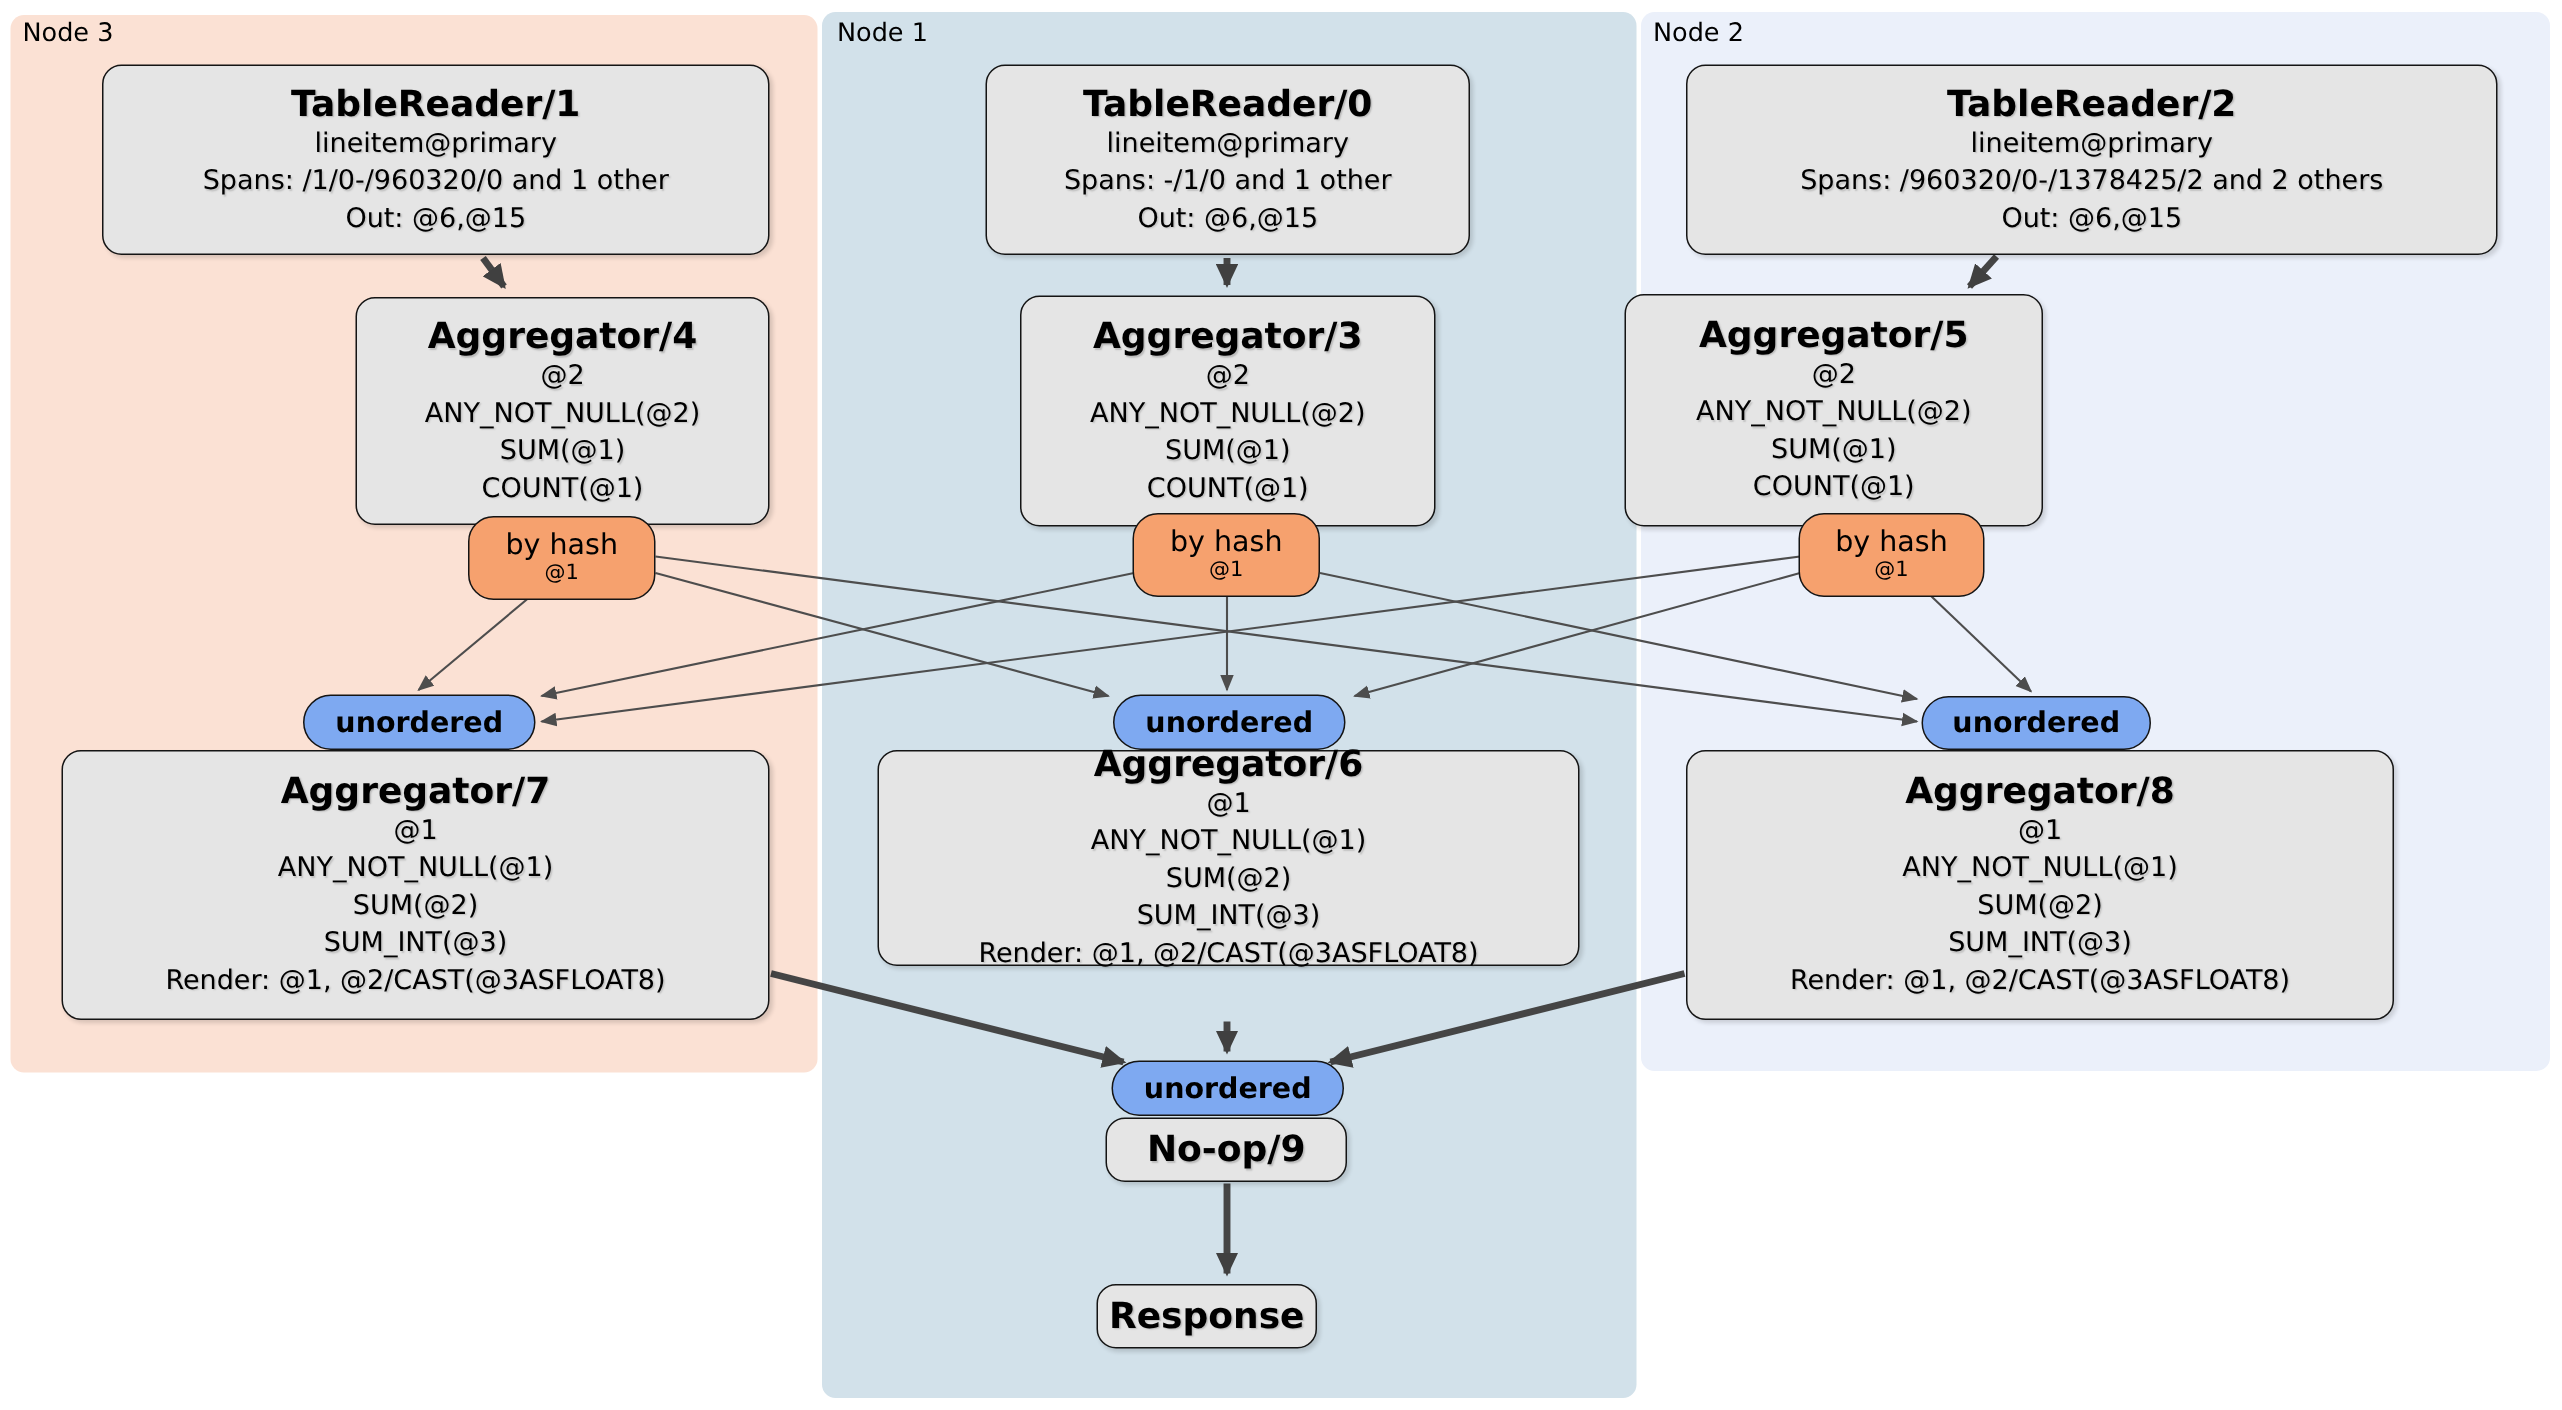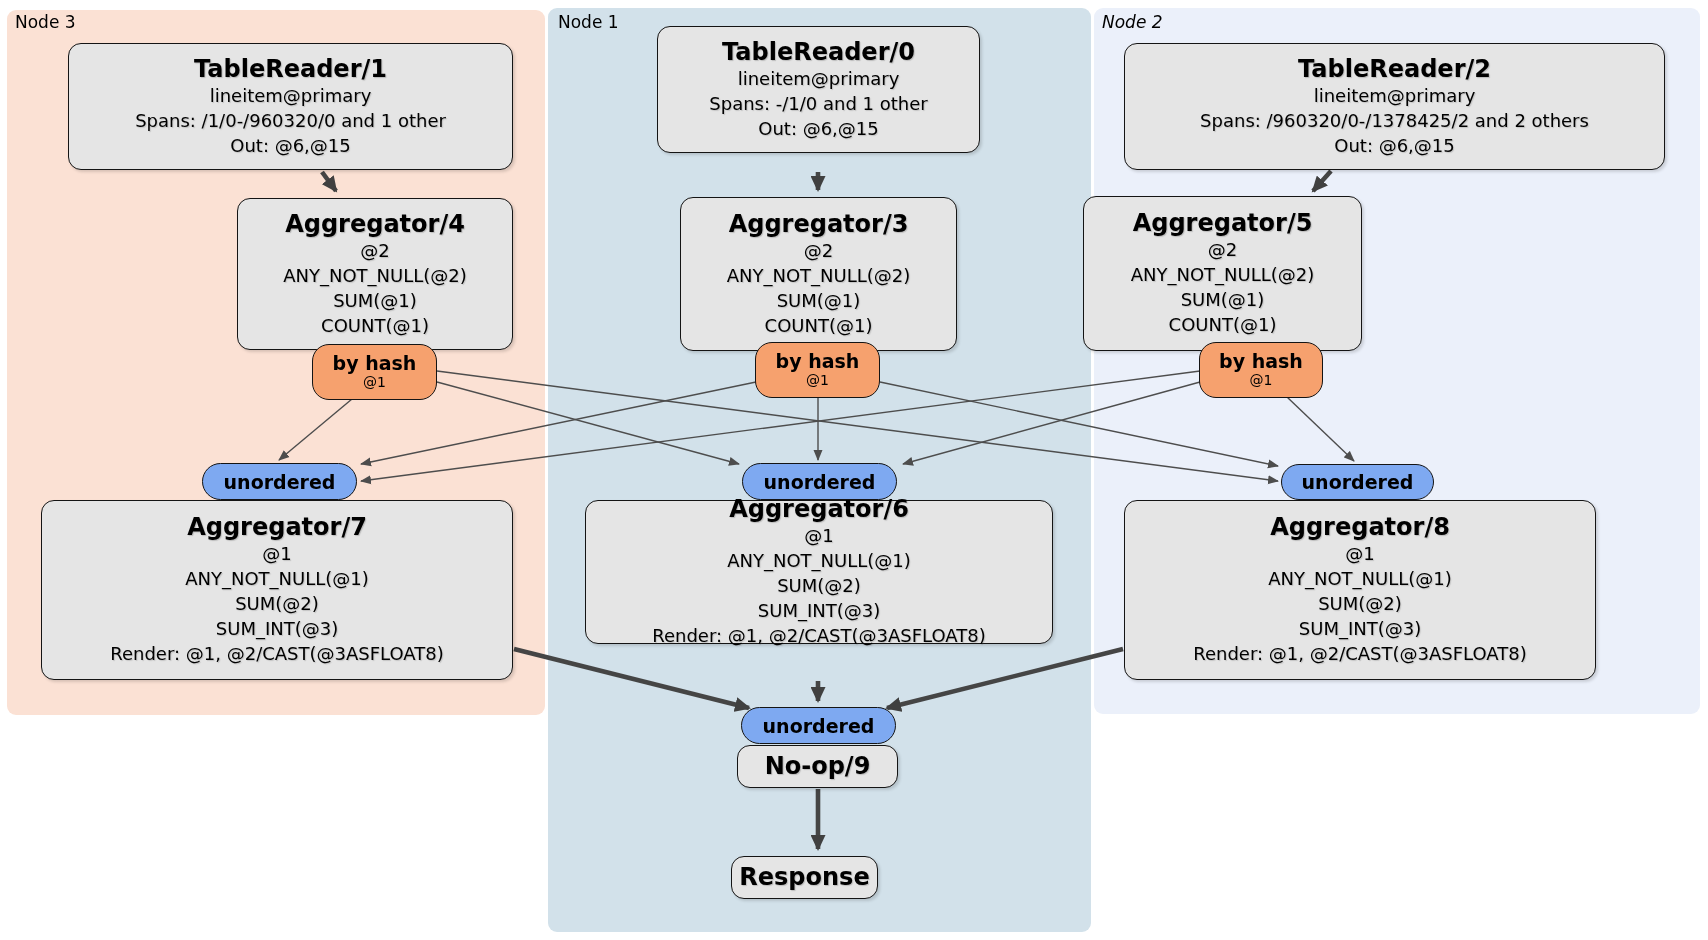--- a/index.html
+++ b/index.html
@@ -20,41 +20,41 @@
   .ptitle{font-weight:bold;font-size:24px;line-height:27px;white-space:nowrap;
     text-shadow:1px 1px 1px rgba(90,90,90,0.30);}
   .pline{font-size:18px;line-height:25px;white-space:nowrap;
     text-shadow:1px 1px 1px rgba(90,90,90,0.25);}
   .router{
     position:absolute;z-index:4;box-sizing:border-box;
     background:#f6a16e;border:1.7px solid #141414;border-radius:17px;
     display:flex;flex-direction:column;justify-content:center;align-items:center;
     text-align:center;
   }
-  .router-label{font-weight:bold;font-size:19px;line-height:21px;}
+  .router-label{font-weight:normal;font-size:19px;line-height:21px;}
   .router-detail{font-size:14px;line-height:17px;}
   .sync{
     position:absolute;z-index:4;box-sizing:border-box;
     background:#7ea9f1;border:1.7px solid #141414;border-radius:19px;
     display:flex;justify-content:center;align-items:center;
     font-weight:bold;font-size:19px;text-align:center;
   }
 </style>
 </head>
 <body>
 
 <div class="canvas">
 
   <div class="panel" style="left:7px;top:10px;width:538px;height:705px;background:#fbe1d4;"></div>
   <div class="panel" style="left:548px;top:8px;width:543px;height:924px;background:#d2e1ea;"></div>
   <div class="panel" style="left:1094px;top:8px;width:606px;height:706px;background:#ebf0fa;"></div>
 
   <div class="panel-label" style="left:15px;top:12px;">Node 3</div>
   <div class="panel-label" style="left:558px;top:12px;">Node 1</div>
-  <div class="panel-label" style="left:1102px;top:12px;font-style:italic;">Node 2</div>
+  <div class="panel-label" style="left:1102px;top:12px;">Node 2</div>
 
   <svg class="edges" width="1708" height="940" viewBox="0 0 1708 940">
     <defs>
       <marker id="ah-thick" markerWidth="18" markerHeight="15" refX="14" refY="7.5" orient="auto" markerUnits="userSpaceOnUse">
         <path d="M0,0 L16,7.5 L0,15 z" fill="#404040"></path>
       </marker>
       <marker id="ah-thin" markerWidth="13" markerHeight="10" refX="10" refY="5" orient="auto" markerUnits="userSpaceOnUse">
         <path d="M0,0.5 L11,5 L0,9.5 z" fill="#4d4d4d"></path>
       </marker>
     </defs>
@@ -82,21 +82,21 @@
     </g>
   </svg>
 
   <div class="proc" style="left:68px;top:43px;width:445px;height:127px;">
     <div class="ptitle">TableReader/1</div>
     <div class="pline">lineitem@primary</div>
     <div class="pline">Spans: /1/0-/960320/0 and 1 other</div>
     <div class="pline">Out: @6,@15</div>
   </div>
 
-  <div class="proc" style="left:657px;top:26px;width:323px;height:127px;">
+  <div class="proc" style="left:657px;top:43px;width:323px;height:127px;">
     <div class="ptitle">TableReader/0</div>
     <div class="pline">lineitem@primary</div>
     <div class="pline">Spans: -/1/0 and 1 other</div>
     <div class="pline">Out: @6,@15</div>
   </div>
 
   <div class="proc" style="left:1124px;top:43px;width:541px;height:127px;">
     <div class="ptitle">TableReader/2</div>
     <div class="pline">lineitem@primary</div>
     <div class="pline">Spans: /960320/0-/1378425/2 and 2 others</div>

